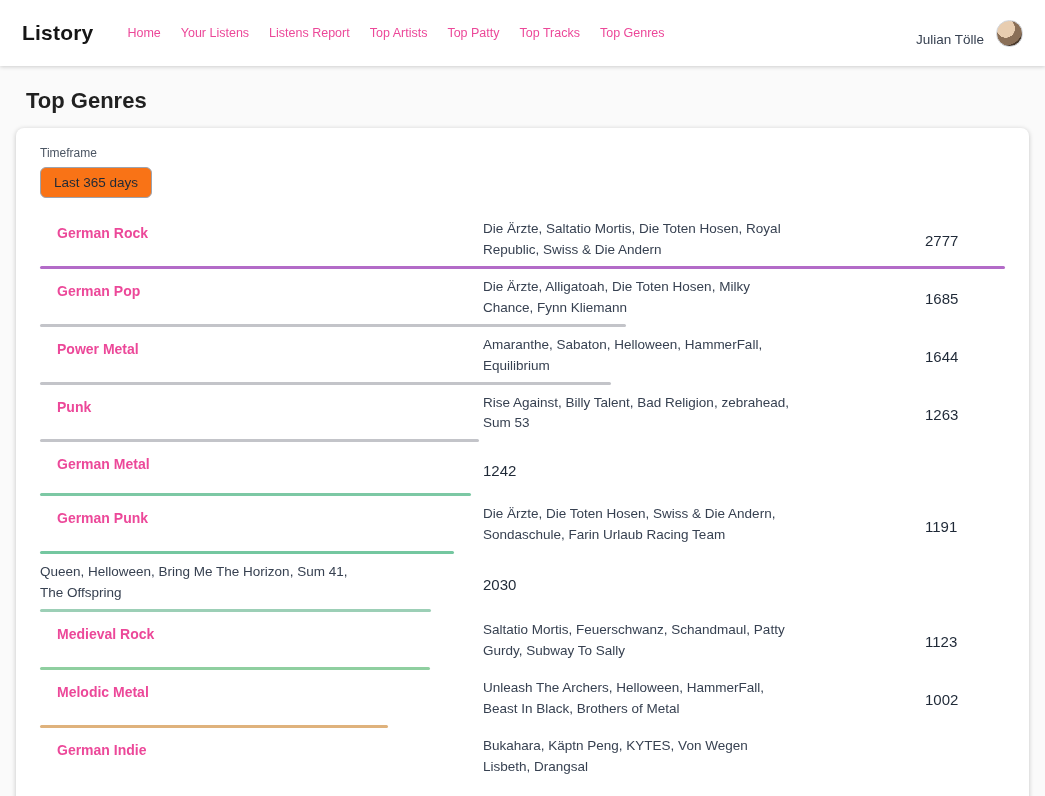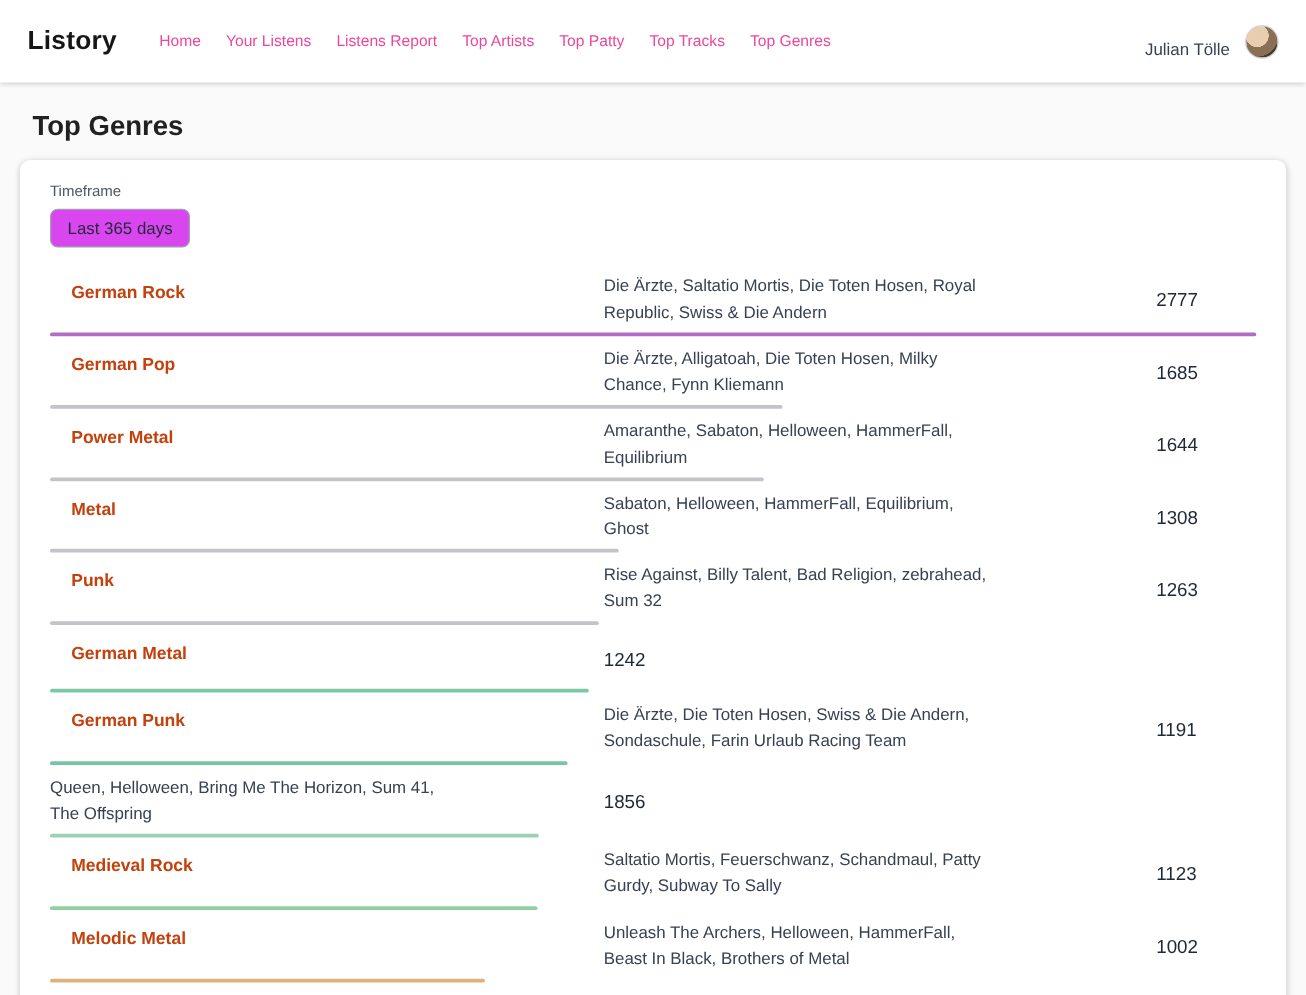--- a/index.html
+++ b/index.html
@@ -41,36 +41,36 @@
   }
   .card {
     margin: 0 16px; background: #ffffff;
     border-radius: 8px;
     box-shadow: 0 1px 5px rgba(0,0,0,.22);
     padding: 18px 24px 8px;
     min-height: 700px;
   }
   .timeframe-label { font-size: 12px; color: #4b5563; margin-bottom: 7px; }
   .timeframe-button {
-    display: inline-block; background: #d946ef;
+    display: inline-block; background: #f97316;
     border: 1px solid #9ca3af; border-radius: 6px;
     padding: 7px 13px; font-size: 13.5px; color: #1f2937;
     cursor: pointer; font-family: inherit;
   }
   .genre-list { margin-top: 14px; }
   .genre-row {
     position: relative;
     display: grid;
     grid-template-columns: 443px 1fr 80px;
     align-items: center;
     min-height: 54px;
     cursor: pointer;
   }
   .genre-name {
-    font-size: 14px; font-weight: bold; color: #c2410c;
+    font-size: 14px; font-weight: bold; color: #ec4899;
     padding-left: 17px; align-self: start; padding-top: 13px;
   }
   .genre-artists {
     font-size: 13.5px; color: #374151; line-height: 1.55;
     max-width: 310px; padding: 7px 0 9px;
   }
   .genre-count { font-size: 15px; color: #1f2937; }
   .genre-bar {
     position: absolute; left: 0; bottom: 1px;
     height: 3px; border-radius: 3px;
@@ -124,50 +124,44 @@
     <div class="genre-bar" style="width: 60.7%; background: rgb(195, 196, 201);"></div>
   </div>
 
   <div class="genre-row">
     <div class="genre-name">Power Metal</div>
     <div class="genre-artists">Amaranthe, Sabaton, Helloween, HammerFall, Equilibrium</div>
     <div class="genre-count">1644</div>
     <div class="genre-bar" style="width: 59.2%; background: rgb(195, 196, 201);"></div>
   </div>
 
-  <div class="genre-row">
-    <div class="genre-name">Metal</div>
-    <div class="genre-artists">Sabaton, Helloween, HammerFall, Equilibrium, Ghost</div>
-    <div class="genre-count">1308</div>
-    <div class="genre-bar" style="width: 47.1%; background: rgb(195, 196, 201);"></div>
-  </div>
 
   <div class="genre-row">
     <div class="genre-name">Punk</div>
-    <div class="genre-artists">Rise Against, Billy Talent, Bad Religion, zebrahead, Sum 32</div>
+    <div class="genre-artists">Rise Against, Billy Talent, Bad Religion, zebrahead, Sum 53</div>
     <div class="genre-count">1263</div>
     <div class="genre-bar" style="width: 45.5%; background: rgb(195, 196, 201);"></div>
   </div>
 
   <div class="genre-row">
     <div class="genre-name">German Metal</div>
     <div class="genre-count">1242</div>
     <div class="genre-bar" style="width: 44.7%; background: rgb(124, 200, 164);"></div>
   </div>
 
   <div class="genre-row">
     <div class="genre-name">German Punk</div>
     <div class="genre-artists">Die Ärzte, Die Toten Hosen, Swiss &amp; Die Andern, Sondaschule, Farin Urlaub Racing Team</div>
     <div class="genre-count">1191</div>
     <div class="genre-bar" style="width: 42.9%; background: rgb(116, 199, 160);"></div>
   </div>
 
   <div class="genre-row">
     <div class="genre-artists">Queen, Helloween, Bring Me The Horizon, Sum 41, The Offspring</div>
-    <div class="genre-count">1856</div>
+    <div class="genre-count">2030</div>
     <div class="genre-bar" style="width: 40.5%; background: rgb(156, 207, 182);"></div>
   </div>
 
   <div class="genre-row">
     <div class="genre-name">Medieval Rock</div>
     <div class="genre-artists">Saltatio Mortis, Feuerschwanz, Schandmaul, Patty Gurdy, Subway To Sally</div>
     <div class="genre-count">1123</div>
     <div class="genre-bar" style="width: 40.4%; background: rgb(143, 207, 160);"></div>
   </div>
 

